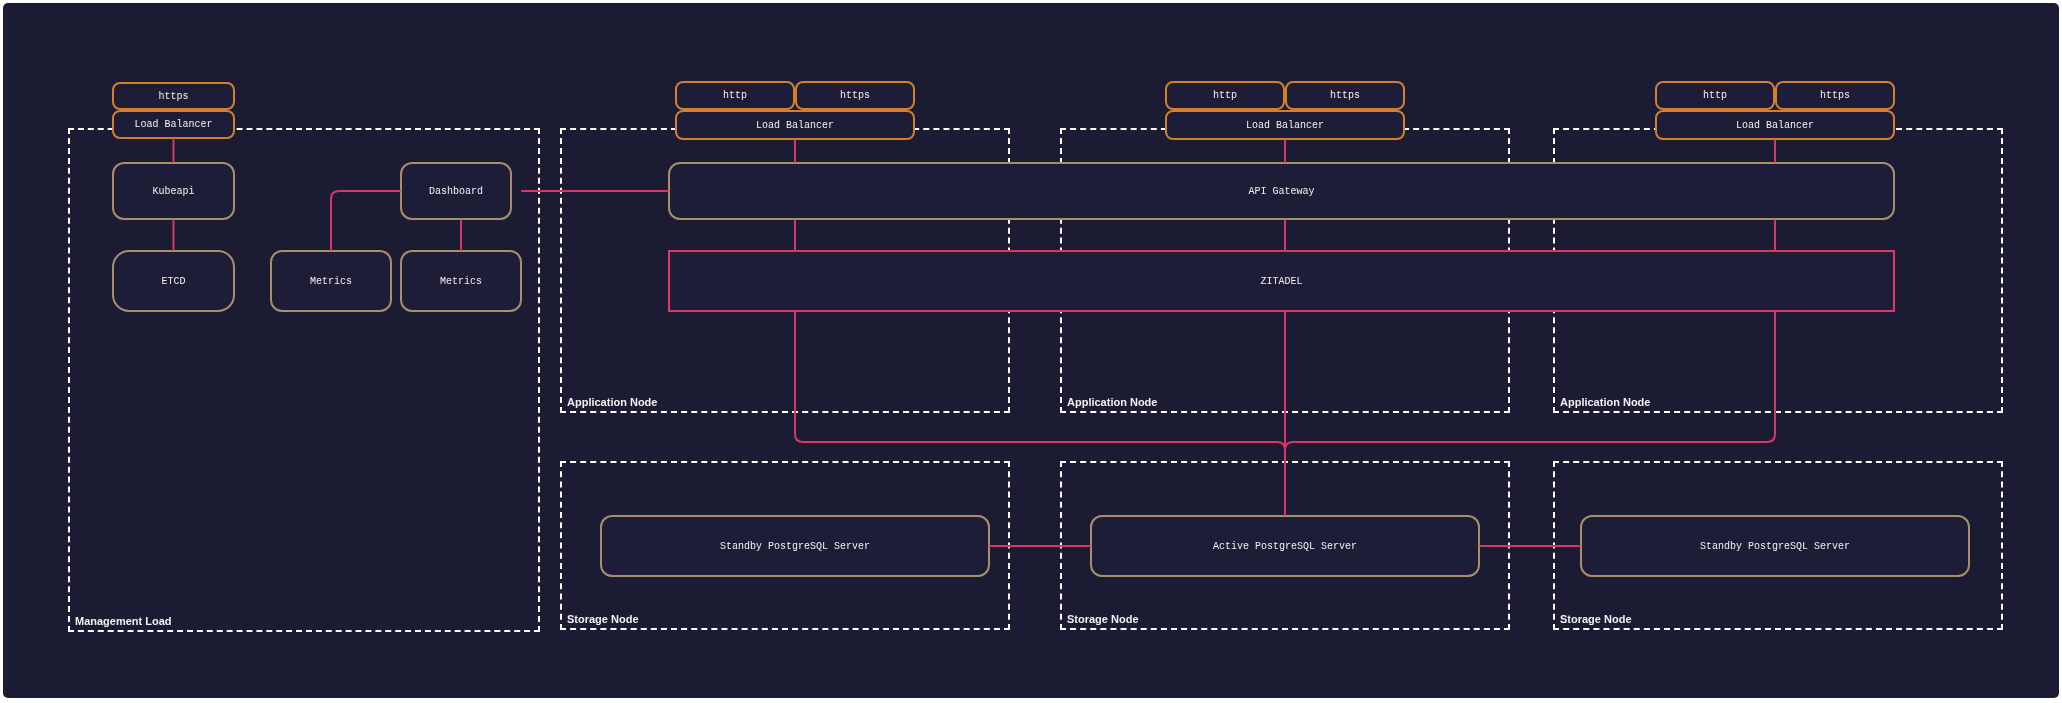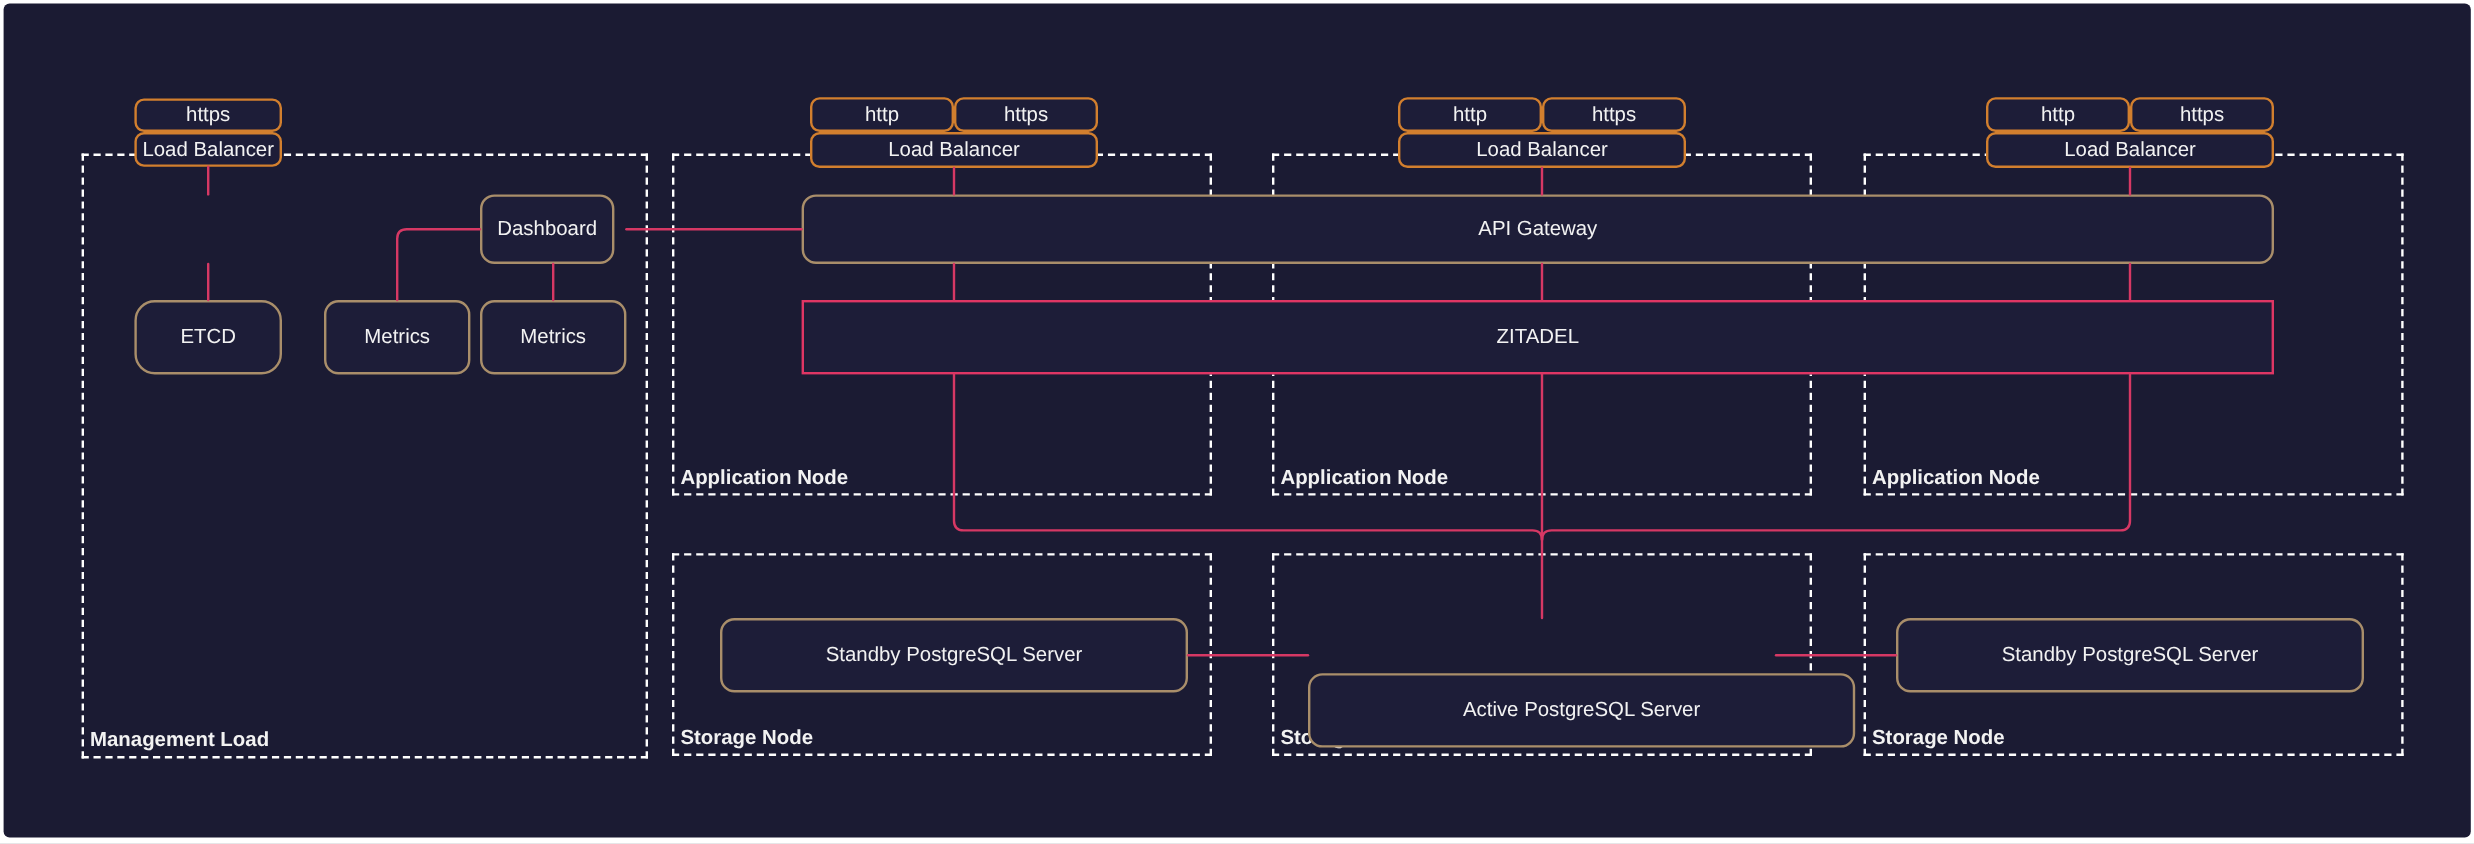--- a/index.html
+++ b/index.html
@@ -1,22 +1,22 @@
 <!DOCTYPE html>
 <html style="--background: #1b1b33; --box-fill: #1d1d38; --connector: #d63864; --zitadel-border: #df3664; --orange-border: #d27f2e; --tan-border: #a98e6a; --group-border: #ffffff; --text: #f2f2f2;"><head>
 <meta charset="utf-8">
 <style>
   html,body{margin:0;padding:0;background:#ffffff;}
   #stage{position:relative;width:2062px;height:703px;font-family:"Liberation Sans",sans-serif;overflow:hidden;background:#ffffff;}
   .canvas-bg{position:absolute;left:3px;top:3px;right:3px;bottom:5px;background:var(--background,#1b1b33);border-radius:5px;}
   .group{position:absolute;border:2px dashed var(--group-border,#ffffff);box-sizing:border-box;z-index:1;}
-  .group-label{position:absolute;left:5px;bottom:3px;color:var(--text,#f2f2f2);font-size:17px;font-weight:bold;white-space:nowrap;}
+  .group-label{position:absolute;left:5px;bottom:3px;color:var(--text,#f2f2f2);font-size:11px;font-weight:bold;white-space:nowrap;}
   .node{position:absolute;box-sizing:border-box;display:flex;align-items:center;justify-content:center;
         background:var(--box-fill,#1d1d38);border:2px solid var(--tan-border,#a98e6a);border-radius:12px;
-        color:var(--text,#f2f2f2);font-size:17px;white-space:nowrap;z-index:2;text-align:center;}
+        color:var(--text,#f2f2f2);font-size:10px;white-space:nowrap;z-index:2;text-align:center;font-family:Liberation Mono, monospace;}
   .node.orange{border:2.5px solid var(--orange-border,#d27f2e);border-radius:8px;}
   .node.crimson{border:2px solid var(--zitadel-border,#df3664);border-radius:0;}
   #edges{position:absolute;left:0;top:0;z-index:3;pointer-events:none;}
   #edges path{stroke:var(--connector,#d63864);stroke-width:2;fill:none;stroke-linecap:round;}
 </style>
 </head>
 <body>
 
 <div id="stage">
   <div class="canvas-bg"></div>
@@ -38,20 +38,21 @@
   </div>
   <div class="group" style="left:1060px;top:461px;width:450px;height:169px;">
     <span class="group-label">Storage Node</span>
   </div>
   <div class="group" style="left:1553px;top:461px;width:450px;height:169px;">
     <span class="group-label">Storage Node</span>
   </div>
 
   <div class="node orange" style="left:112px;top:82px;width:123px;height:28px;">https</div>
   <div class="node orange" style="left:112px;top:110px;width:123px;height:29px;">Load Balancer</div>
+  <div class="node" style="left:112px;top:162px;width:123px;height:58px;">Kubeapi</div>
   <div class="node" style="left:112px;top:250px;width:123px;height:62px;border-radius:17px;">ETCD</div>
   <div class="node" style="left:400px;top:162px;width:112px;height:58px;">Dashboard</div>
   <div class="node" style="left:270px;top:250px;width:122px;height:62px;">Metrics</div>
   <div class="node" style="left:400px;top:250px;width:122px;height:62px;">Metrics</div>
 
   <div class="node orange" style="left:675px;top:81px;width:120px;height:29px;">http</div>
   <div class="node orange" style="left:795px;top:81px;width:120px;height:29px;">https</div>
   <div class="node orange" style="left:675px;top:110px;width:240px;height:30px;">Load Balancer</div>
 
   <div class="node orange" style="left:1165px;top:81px;width:120px;height:29px;">http</div>
@@ -59,21 +60,21 @@
   <div class="node orange" style="left:1165px;top:110px;width:240px;height:30px;">Load Balancer</div>
 
   <div class="node orange" style="left:1655px;top:81px;width:120px;height:29px;">http</div>
   <div class="node orange" style="left:1775px;top:81px;width:120px;height:29px;">https</div>
   <div class="node orange" style="left:1655px;top:110px;width:240px;height:30px;">Load Balancer</div>
 
   <div class="node crimson" style="left:668px;top:250px;width:1227px;height:62px;">ZITADEL</div>
   <div class="node" style="left:668px;top:162px;width:1227px;height:58px;">API Gateway</div>
 
   <div class="node" style="left:600px;top:515px;width:390px;height:62px;">Standby PostgreSQL Server</div>
-  <div class="node" style="left:1090px;top:515px;width:456px;height:62px;margin-top:46px;">Active PostgreSQL Server</div>
+  <div class="node" style="left:1090px;top:515px;width:390px;height:62px;">Active PostgreSQL Server</div>
   <div class="node" style="left:1580px;top:515px;width:390px;height:62px;">Standby PostgreSQL Server</div>
 
   <svg id="edges" width="2062" height="703" viewBox="0 0 2062 703">
     <path d="M173.5 139 L173.5 162"></path>
     <path d="M173.5 220 L173.5 250"></path>
     <path d="M461 220 L461 250"></path>
     <path d="M400 191 L339 191 Q331 191 331 199 L331 250"></path>
     <path d="M522 191 L668 191"></path>
     <path d="M795 140 L795 162"></path>
     <path d="M1285 140 L1285 162"></path>

